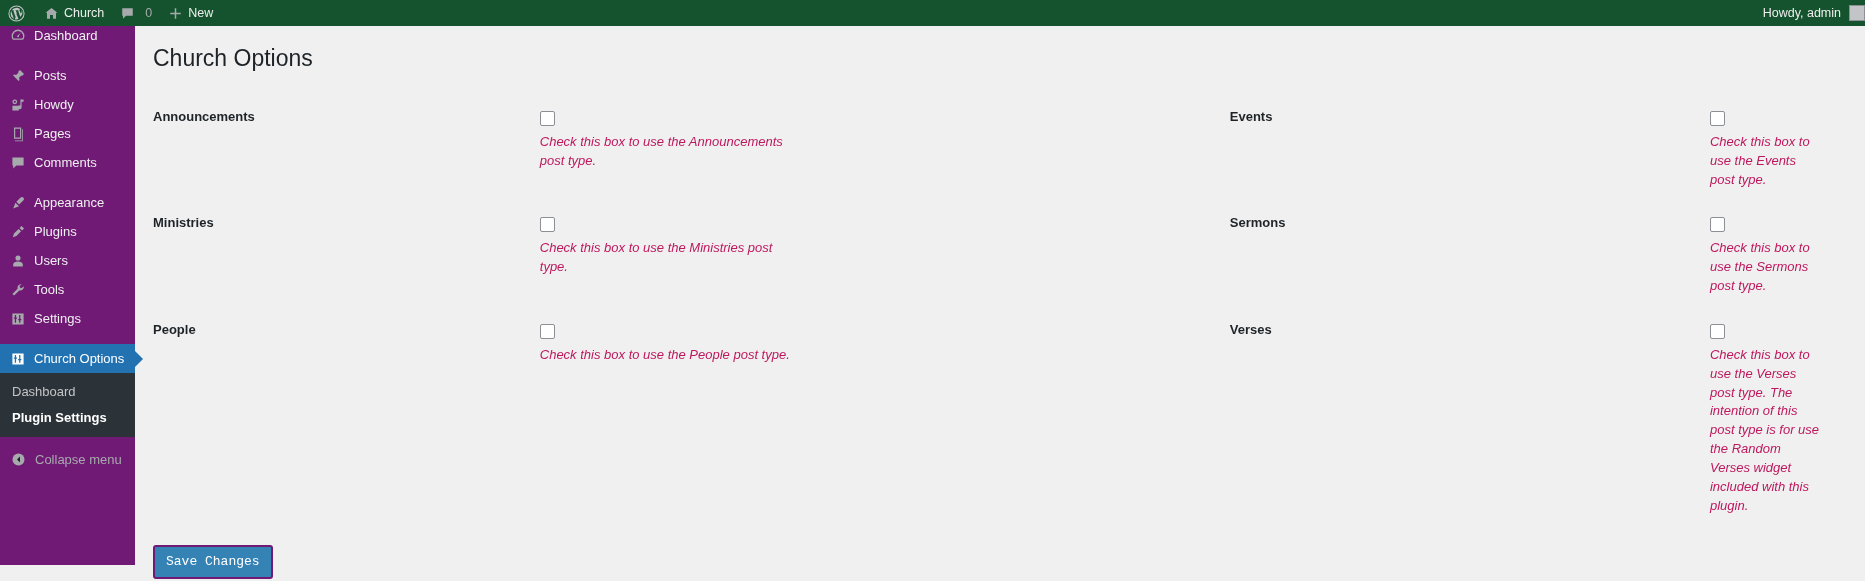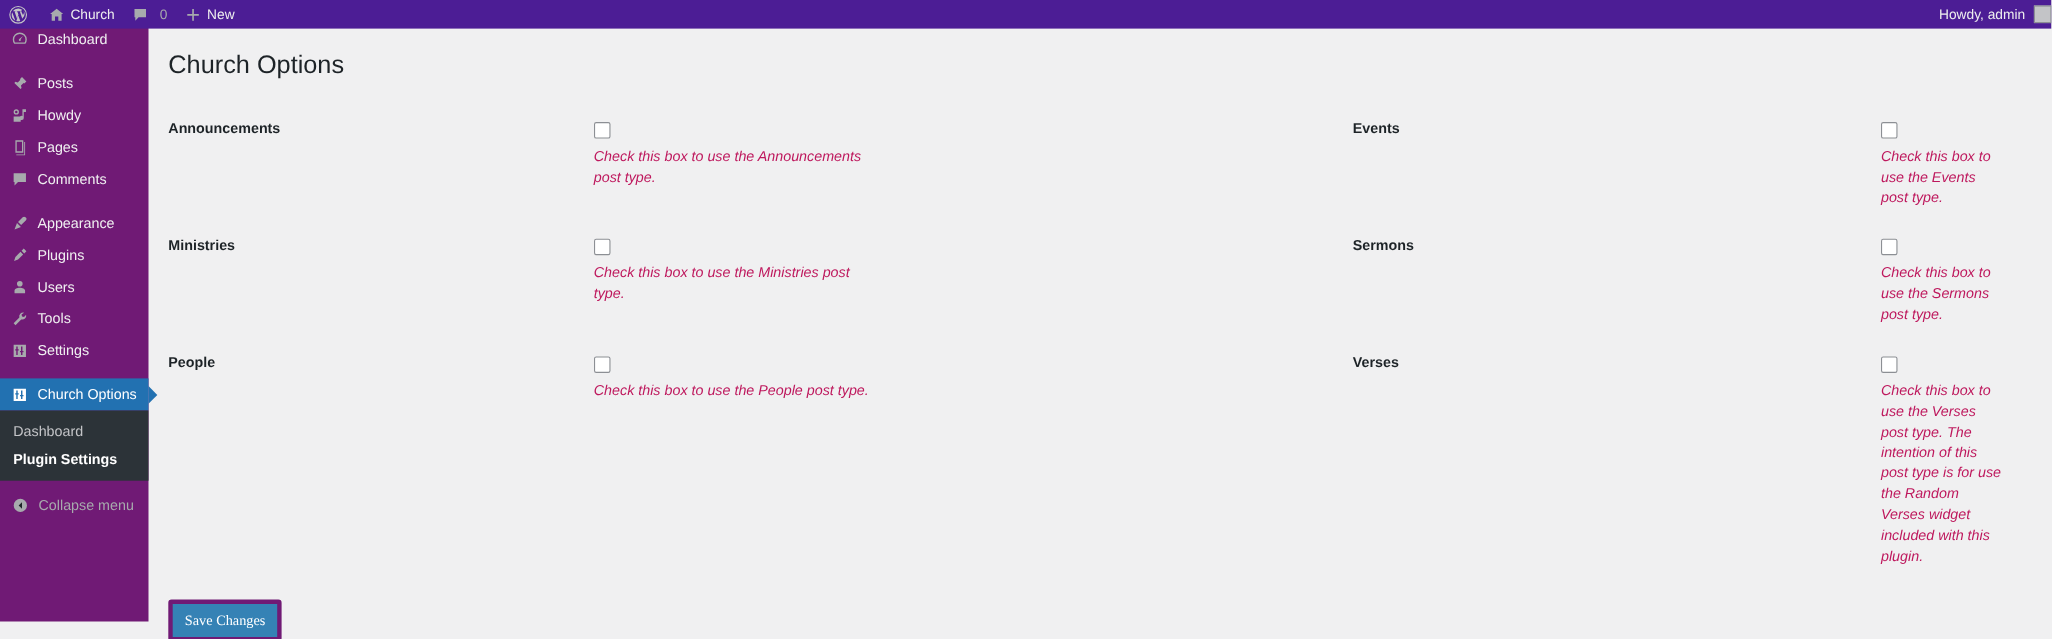--- a/index.html
+++ b/index.html
@@ -17,21 +17,21 @@
     overflow: hidden;
     position: relative;
   }
 
   
   #adminbar {
     position: absolute;
     top: 0; left: 0;
     width: 1865px;
     height: 26px;
-    background: #4c1d95;
+    background: #14532d;
     color: #f0f0f1;
     display: flex;
     align-items: center;
     font-size: 12.5px;
     z-index: 30;
   }
   .ab-item {
     display: flex;
     align-items: center;
     height: 26px;
@@ -221,24 +221,24 @@
   }
   .desc-narrow { max-width: 262px; }
   .desc-wide { max-width: 710px; }
 
   .submit-row {
     margin: 16px 0 0 18px;
   }
   .button-primary {
     display: inline-block;
     background: #3582b5;
-    border: 4px solid #701a75;
+    border: 2px solid #701a75;
     color: #fff;
     font-size: 13px;
-    font-family: Liberation Serif, serif;
+    font-family: Liberation Mono, monospace;
     line-height: 1;
     padding: 8px 11px 9px 11px;
     border-radius: 3px;
     cursor: pointer;
     box-sizing: border-box;
   }
 </style>
 </head>
 <body>
 

